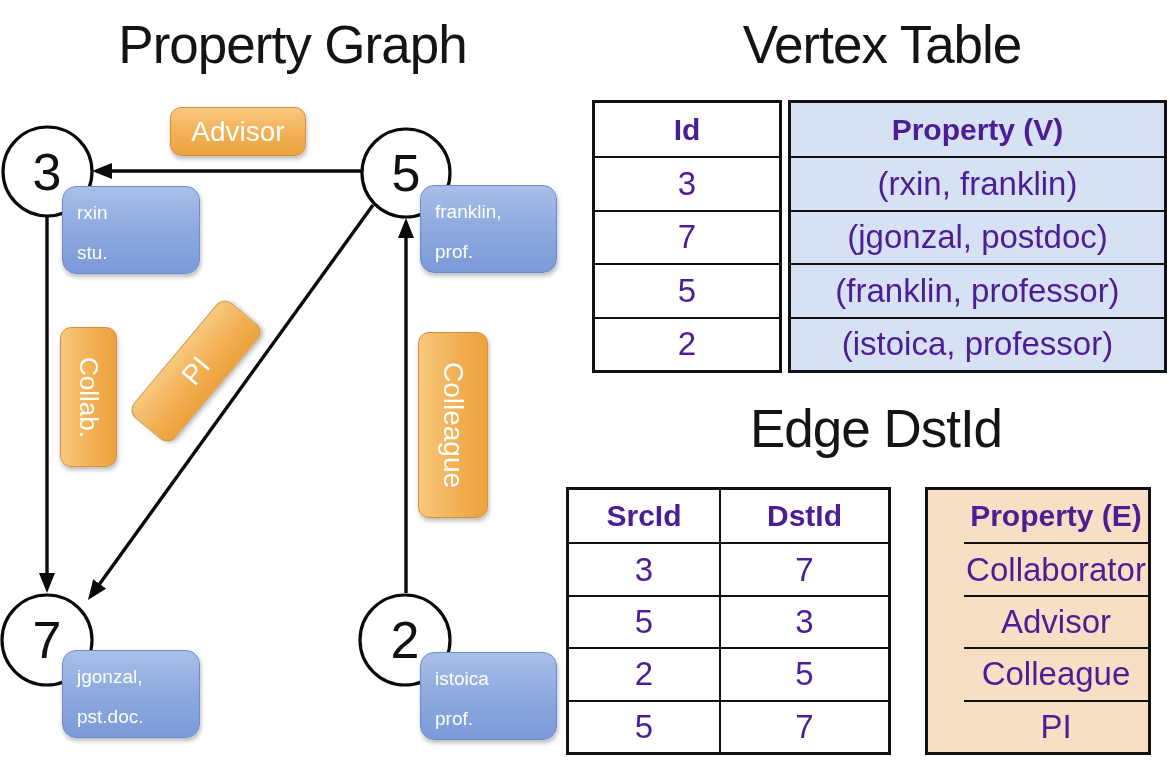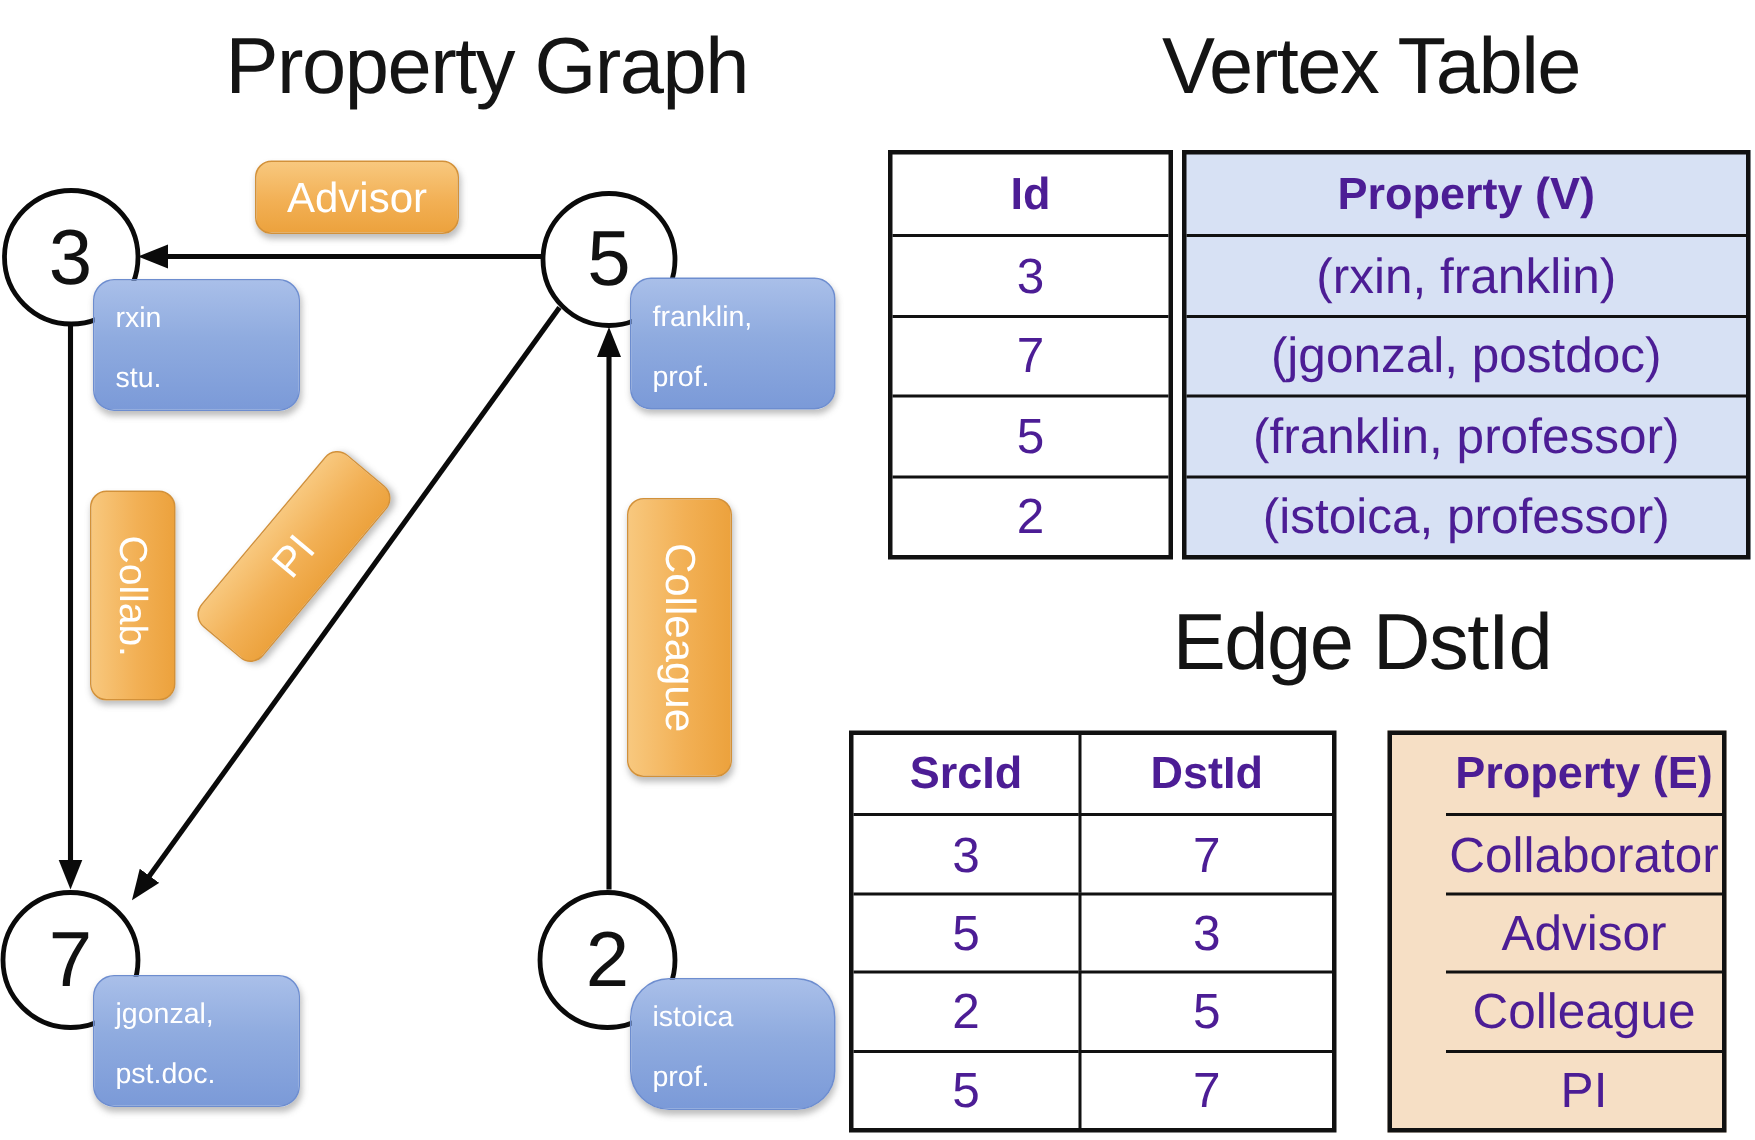--- a/index.html
+++ b/index.html
@@ -1,21 +1,21 @@
 <!DOCTYPE html>
 <html><head>
 <meta charset="utf-8">
 <style>
   html,body { margin:0; padding:0; background:#ffffff; }
   .stage {
     position:relative; width:1170px; height:760px; overflow:hidden;
     background:#ffffff; font-family:"Liberation Sans", sans-serif; color:#151515;
   }
   .title { position:absolute; font-size:53px; font-weight:300; text-align:center;
-           letter-spacing:-1px; color:#141414; white-space:nowrap;padding-left:32px; }
+           letter-spacing:-1px; color:#141414; white-space:nowrap; }
   #graph-title  { left:0;     top:14px;  width:585px; }
   #vertex-title { left:591px; top:14px;  width:582px; }
   #edge-title   { left:585px; top:398px; width:582px; }
 
   svg.canvas { position:absolute; left:0; top:0; }
 
   .node-id { position:absolute; width:90px; height:64px; line-height:64px;
              text-align:center; font-size:52px; font-weight:300; color:#111; }
 
   .obox { position:absolute; box-sizing:border-box;
@@ -91,21 +91,21 @@
     <div>stu.</div>
   </div>
   <div class="bbox" style="left:420px; top:185px; width:137px; height:88px;">
     <div>franklin,</div>
     <div>prof.</div>
   </div>
   <div class="bbox" style="left:62px; top:650px; width:138px; height:88px;">
     <div>jgonzal,</div>
     <div>pst.doc.</div>
   </div>
-  <div class="bbox" style="left:420px; top:652px; width:137px; height:88px;border-radius:26px;">
+  <div class="bbox" style="left:420px; top:652px; width:137px; height:88px;">
     <div>istoica</div>
     <div>prof.</div>
   </div>
 
   <div class="subtable" style="left:592px; top:100px; width:190px; height:273px; grid-template-rows:repeat(5,1fr);">
     <div class="cell hdr first">Id</div>
     <div class="cell">3</div>
     <div class="cell">7</div>
     <div class="cell">5</div>
     <div class="cell">2</div>

